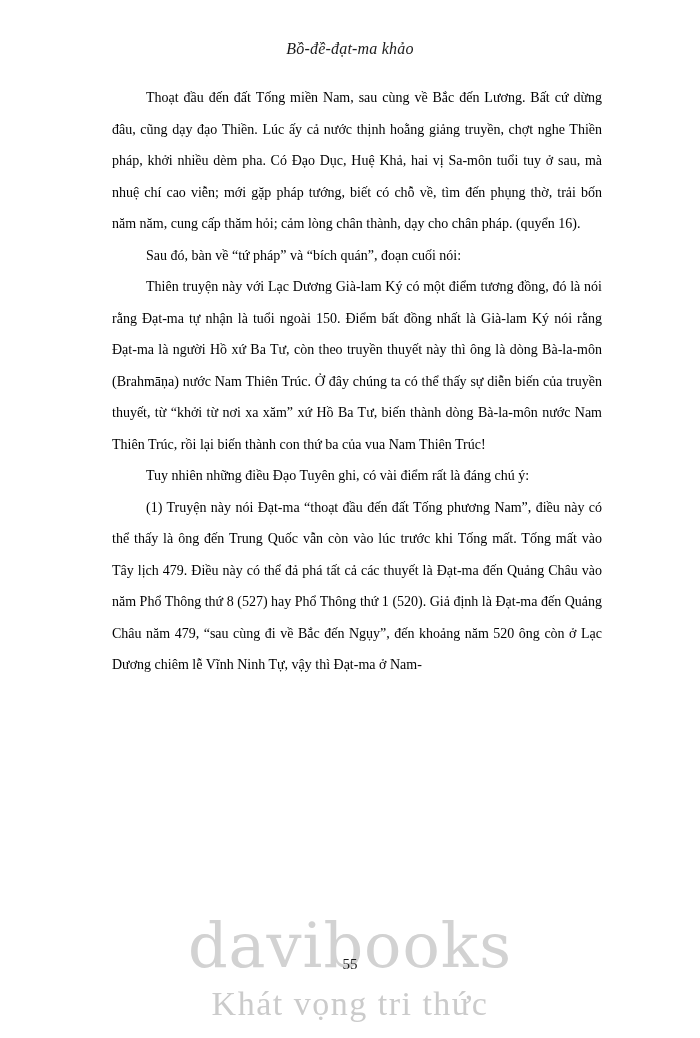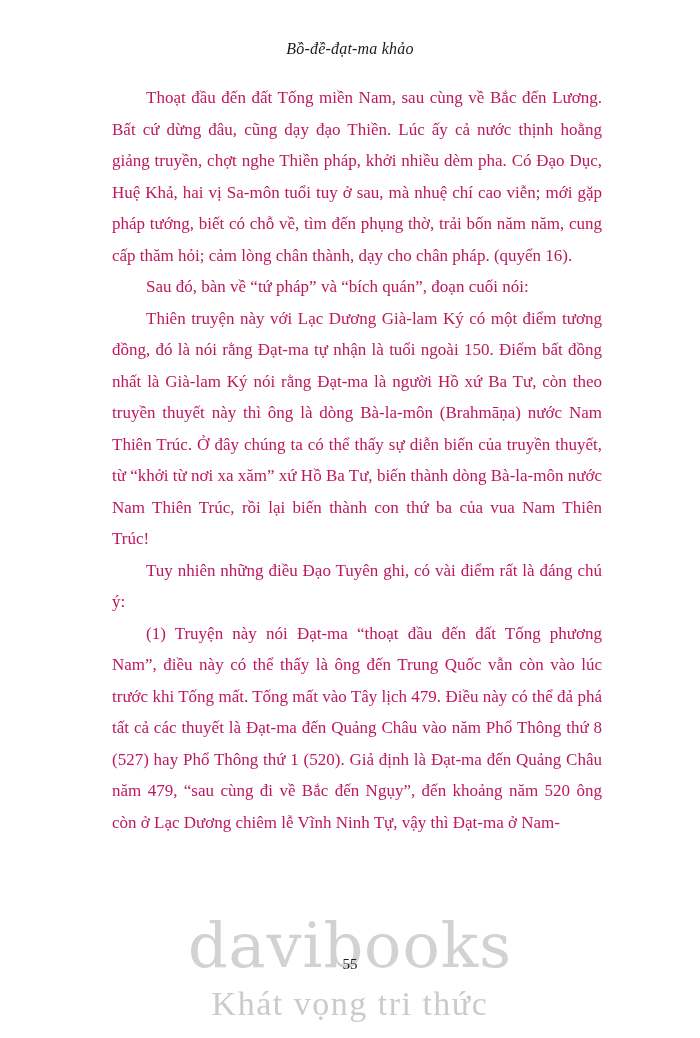--- a/index.html
+++ b/index.html
@@ -34,25 +34,25 @@
     color: #1a1a1a;
   }
   .body-text {
     position: absolute;
     top: 82px;
     left: 112px;
     width: 490px;
   }
   p {
     margin: 0 0 0 0;
-    font-size: 17px;
+    font-size: 14px;
     line-height: 31.5px;
     text-align: justify;
     text-justify: inter-word;
-    color: #be185d;
+    color: #000000;
   }
   p.indent {
     text-indent: 34px;
   }
   p.quote {
     margin-left: 34px;
     width: 456px;
     text-indent: 34px;
   }
   p.spaced {

